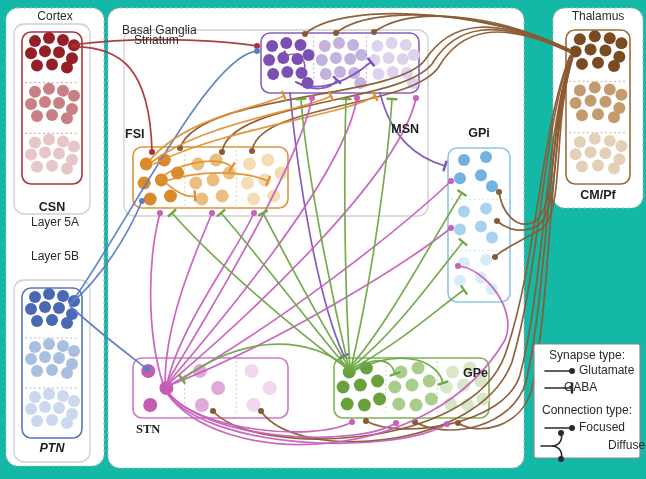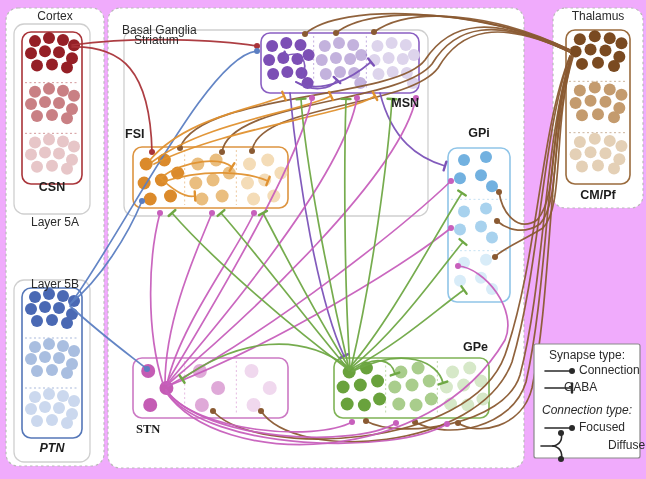--- a/index.html
+++ b/index.html
@@ -1,22 +1,22 @@
 <!DOCTYPE html>
 <html><head>
 <meta charset="utf-8">
 <style>
   html,body{margin:0;padding:0;background:#ffffff;}
-  #stage{position:relative;width:646px;height:479px;background:#f0abfc;overflow:hidden;
+  #stage{position:relative;width:646px;height:479px;background:#14b8a6;overflow:hidden;
          font-family:"Liberation Sans",sans-serif;}
   #diagram-svg{position:absolute;left:0;top:0;}
   .lbl{position:absolute;font-size:12px;color:#2b2b2b;line-height:1.15;white-space:nowrap;}
   .lbl.bold{font-weight:bold;font-size:12.5px;color:#1d1d1d;}
   .lbl.center{text-align:center;}
-  .lbl.right{text-align:right;}
+  .lbl.right{text-align:right;margin-top:26px;}
 </style>
 </head>
 <body>
 
 <div id="stage">
   <svg id="diagram-svg" width="646" height="479" viewBox="0 0 646 479">
       <rect x="6" y="8" width="98" height="458" rx="12" fill="#ffffff" stroke="#b9b9b9" stroke-width="1.2" stroke-dasharray="2.5 3"></rect>
       <rect x="108" y="8" width="416" height="460" rx="12" fill="#ffffff" stroke="#b9b9b9" stroke-width="1.2" stroke-dasharray="2.5 3"></rect>
       <rect x="553" y="8" width="90" height="200" rx="12" fill="#ffffff" stroke="#b9b9b9" stroke-width="1.2" stroke-dasharray="2.5 3"></rect>
       <rect x="14" y="24" width="76" height="190" rx="10" fill="#ffffff" stroke="#cfcfcf" stroke-width="1.3"></rect>
@@ -495,29 +495,29 @@
         <path d="M 553,446 C 560,447 563,453 561,459" fill="none" stroke="#2a2a2a" stroke-width="1.6" stroke-linecap="round"></path>
         <circle cx="561" cy="459" r="3" fill="#2a2a2a"></circle>
       </g>
     </svg>
 
   <div class="lbl center" style="left:6px;top:10px;width:98px;">Cortex</div>
   <div class="lbl" style="left:122px;top:11px;margin-top:13px;">Basal Ganglia</div>
   <div class="lbl center" style="left:553px;top:10px;width:90px;">Thalamus</div>
   <div class="lbl" style="left:134px;top:34px;">Striatum</div>
   <div class="lbl center" style="left:6px;top:216px;width:98px;">Layer 5A</div>
-  <div class="lbl center" style="left:6px;top:278px;width:98px;">Layer 5B</div>
-  <div class="lbl center bold" style="left:22px;top:180px;width:60px;">CSN</div>
+  <div class="lbl center" style="left:6px;top:250px;width:98px;">Layer 5B</div>
+  <div class="lbl center bold" style="left:22px;top:200px;width:60px;">CSN</div>
   <div class="lbl center bold" style="left:22px;top:441px;width:60px;font-style:italic;">PTN</div>
   <div class="lbl right bold" style="left:369px;top:96px;width:50px;">MSN</div>
   <div class="lbl bold" style="left:125px;top:127px;">FSI</div>
   <div class="lbl bold" style="left:136px;top:422px;font-family:Liberation Serif, serif;">STN</div>
   <div class="lbl right bold" style="left:440px;top:340px;width:48px;">GPe</div>
   <div class="lbl center bold" style="left:455px;top:126px;width:48px;">GPi</div>
   <div class="lbl center bold" style="left:566px;top:188px;width:64px;">CM/Pf</div>
 
   <div class="lbl center" style="left:538px;top:349px;width:98px;">Synapse type:</div>
-  <div class="lbl" style="left:579px;top:364px;">Connection</div>
+  <div class="lbl" style="left:579px;top:364px;">Glutamate</div>
   <div class="lbl" style="left:564px;top:381px;">GABA</div>
-  <div class="lbl center" style="left:538px;top:404px;width:98px;font-style:italic;">Connection type:</div>
+  <div class="lbl center" style="left:538px;top:404px;width:98px;">Connection type:</div>
   <div class="lbl" style="left:579px;top:421px;">Focused</div>
   <div class="lbl" style="left:568px;top:439px;margin-left:40px;">Diffuse</div>
 </div>
 
 </body></html>

